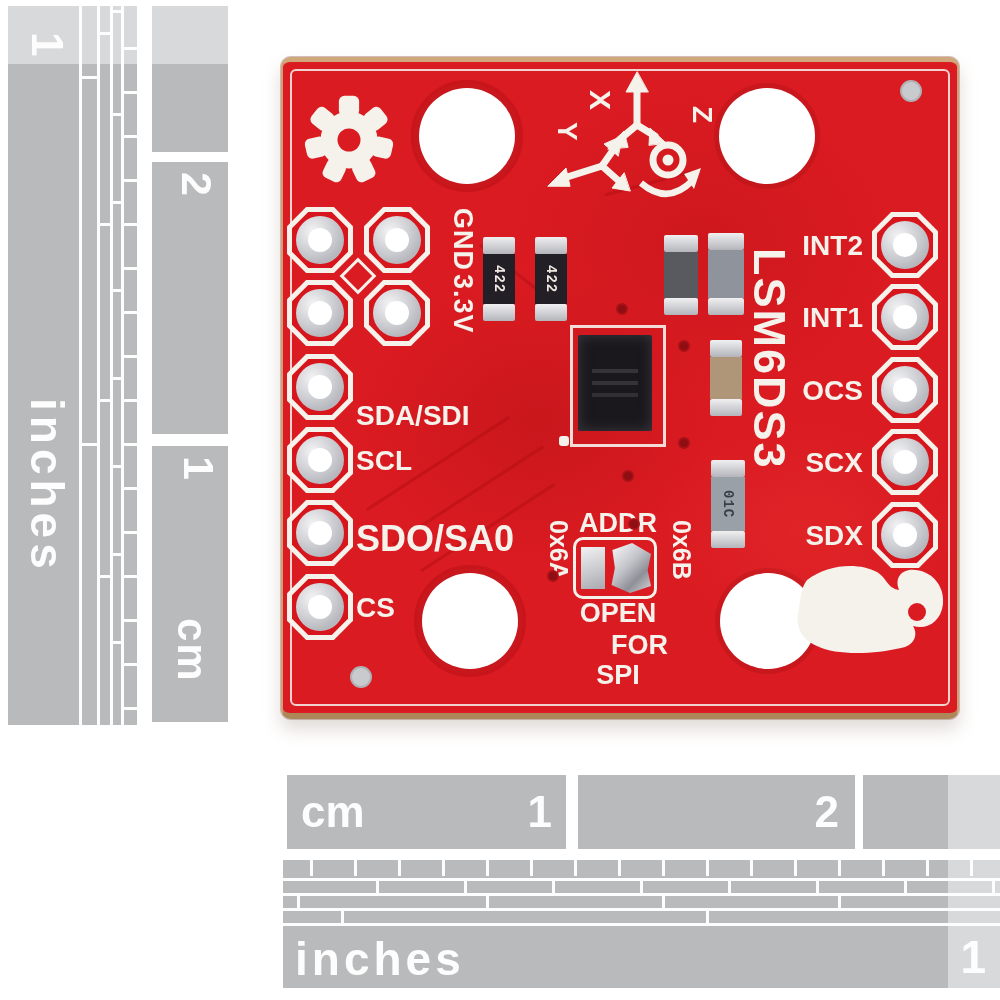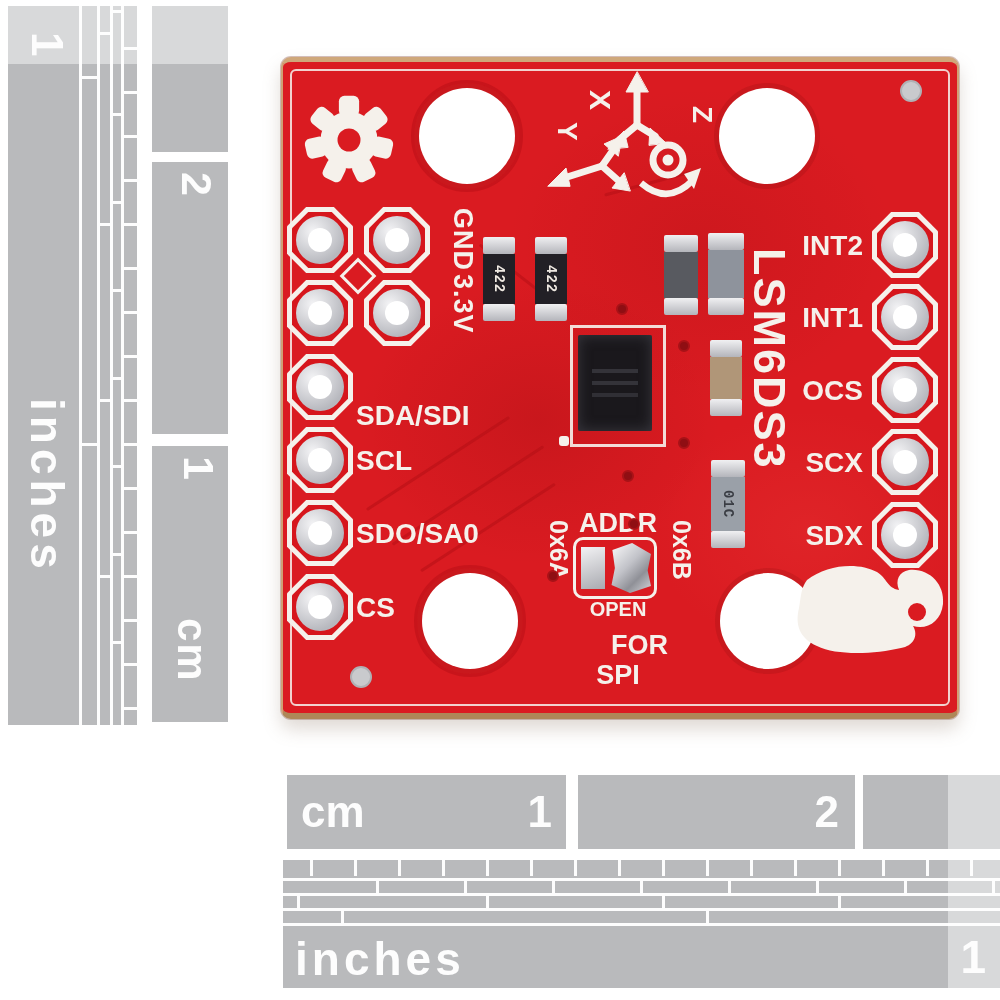--- a/index.html
+++ b/index.html
@@ -167,21 +167,21 @@
     <span class="abs silk vtext" style="left:300px;top:28px;font-size:30px;">X</span>
     <span class="abs silk vtext" style="left:268px;top:60px;font-size:28px;">Y</span>
     <span class="abs silk vtext" style="left:403px;top:44px;font-size:28px;">Z</span>
 
     <div class="abs" style="left:62px;top:201px;width:26px;height:26px;border:3px solid #f5f1eb;transform:rotate(45deg);box-sizing:border-box;"></div>
 
     <span class="abs silk vtext" style="left:164px;top:146px;font-size:27px;letter-spacing:1px;">GND</span>
     <span class="abs silk vtext" style="left:164px;top:212px;font-size:27px;letter-spacing:1px;">3.3V</span>
     <span class="abs silk" style="left:73px;top:310px;font-size:28px;margin-top:28px;">SDA/SDI</span>
     <span class="abs silk" style="left:73px;top:383px;font-size:28px;">SCL</span>
-    <span class="abs silk" style="left:73px;top:456px;font-size:28px;">SDO/SA0</span>
+    <span class="abs silk" style="left:73px;top:456px;font-size:36px;">SDO/SA0</span>
     <span class="abs silk" style="left:73px;top:530px;font-size:28px;">CS</span>
     <span class="abs silk" style="left:460px;top:168px;width:120px;text-align:right;font-size:28px;">INT2</span>
     <span class="abs silk" style="left:460px;top:240px;width:120px;text-align:right;font-size:28px;">INT1</span>
     <span class="abs silk" style="left:460px;top:313px;width:120px;text-align:right;font-size:28px;">OCS</span>
     <span class="abs silk" style="left:460px;top:385px;width:120px;text-align:right;font-size:28px;">SCX</span>
     <span class="abs silk" style="left:460px;top:458px;width:120px;text-align:right;font-size:28px;">SDX</span>
 
     <span class="abs silk vtext" style="left:460px;top:186px;font-size:45px;letter-spacing:2px;">LSM6DS3</span>
 
     <div class="ic-outline" style="left:287px;top:263px;width:90px;height:116px;"></div>
@@ -189,21 +189,21 @@
       <div class="ic-mark"></div>
     </div>
     <div class="abs" style="left:276px;top:374px;width:10px;height:10px;background:#f5f1eb;border-radius:3px;"></div>
 
     <span class="abs silk" style="left:285px;top:446px;width:100px;text-align:center;font-size:27px;">ADDR</span>
     <div class="jbox" style="left:290px;top:475px;width:84px;height:62px;"></div>
     <div class="jpad" style="left:298px;top:485px;width:24px;height:42px;"></div>
     <div class="jblob" style="left:326px;top:481px;width:42px;height:50px;"></div>
     <span class="abs silk vtext" style="left:261px;top:458px;font-size:25px;">0x6A</span>
     <span class="abs silk vtext" style="left:384px;top:458px;font-size:25px;">0x6B</span>
-    <span class="abs silk" style="left:285px;top:536px;width:100px;text-align:center;font-size:20px;">OPEN</span>
+    <span class="abs silk" style="left:285px;top:536px;width:100px;text-align:center;font-size:27px;">OPEN</span>
     <span class="abs silk" style="left:285px;top:568px;width:100px;text-align:right;font-size:27px;">FOR</span>
     <span class="abs silk" style="left:285px;top:598px;width:100px;text-align:center;font-size:27px;">SPI</span>
 
     <svg class="abs" style="left:510px;top:498px;" width="160" height="104" viewBox="0 0 160 104">
       <path fill="#f5f1eb" d="M 14,20 C 34,4 66,2 84,12 C 94,18 94,28 106,30 C 102,20 106,12 116,10
         C 136,8 152,24 150,44 C 148,62 134,70 120,66 C 126,76 120,86 108,88
         C 82,94 44,96 24,86 C 6,78 2,64 6,48 C 8,36 8,28 14,20 Z"></path>
       <circle cx="124" cy="52" r="9" fill="#da1b21"></circle>
     </svg>
   <div class="pin" style="left: 4px; top: 145px;">

